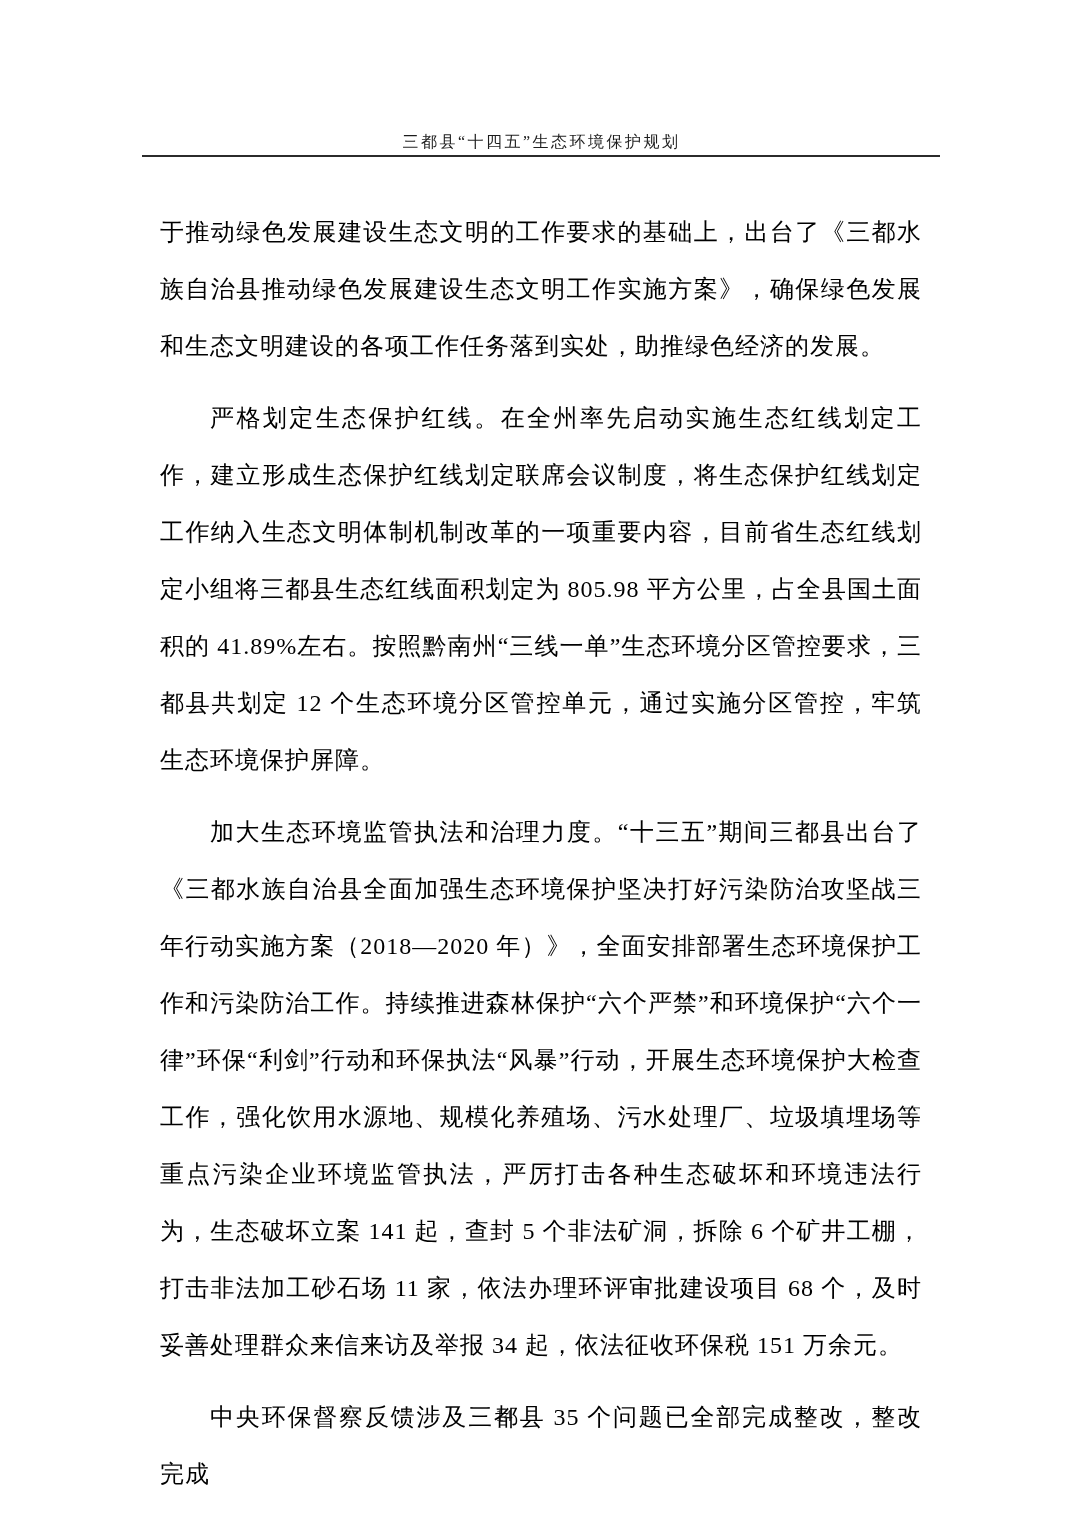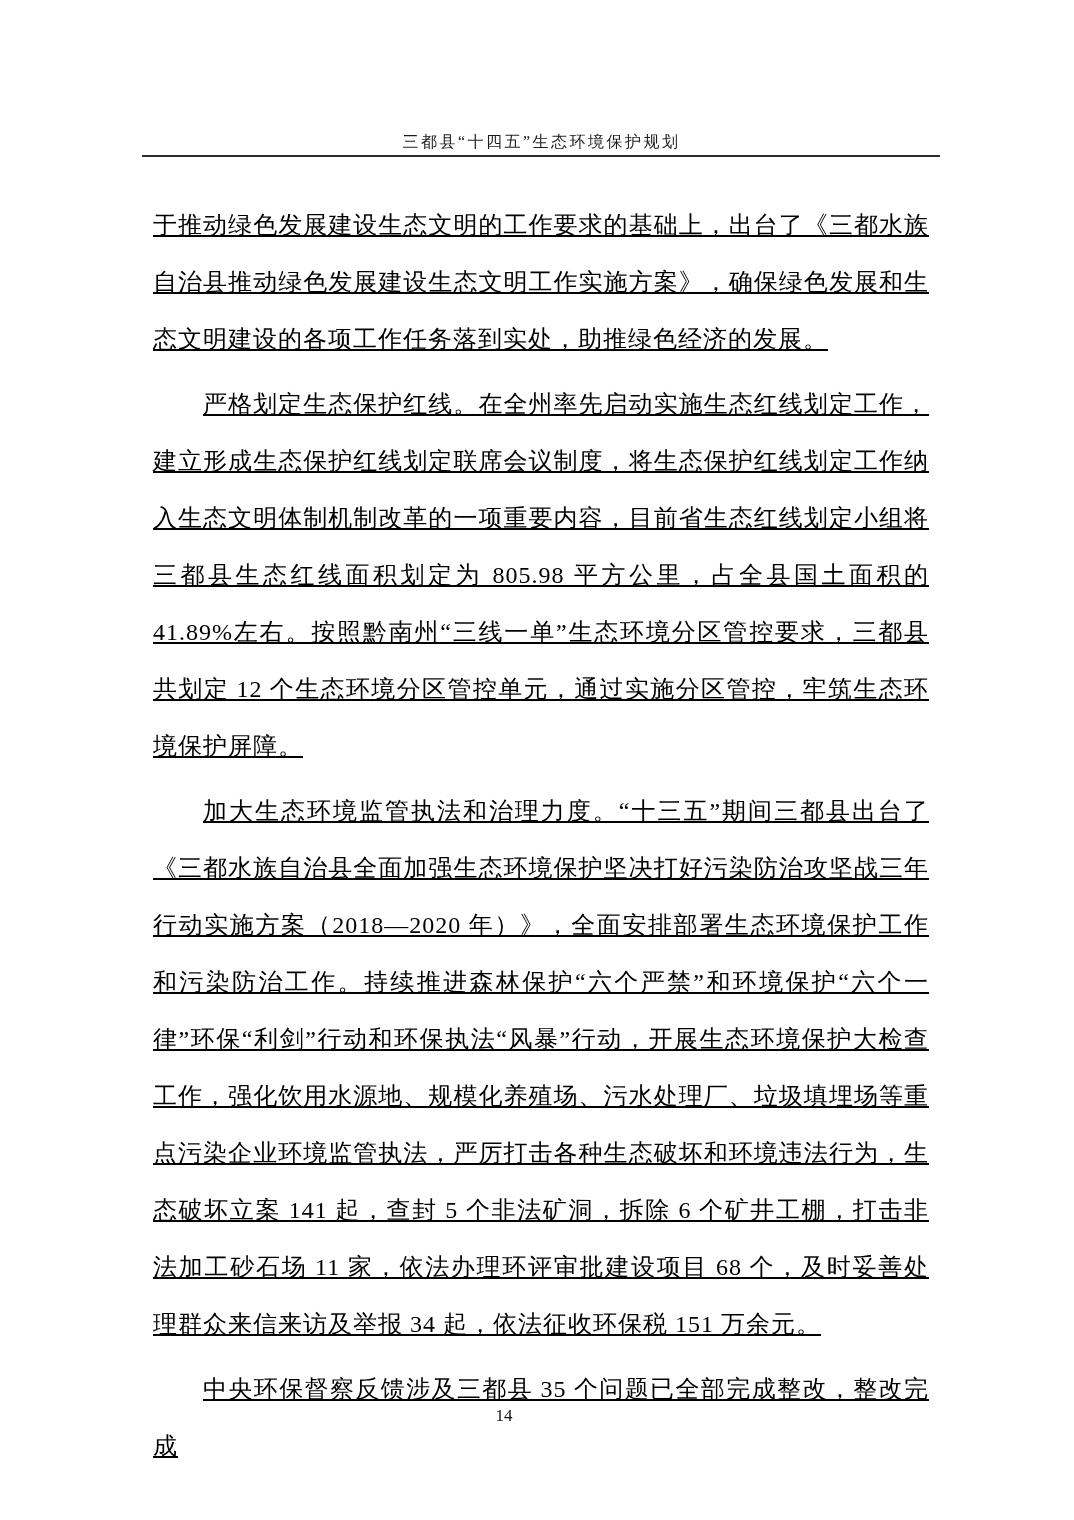--- a/index.html
+++ b/index.html
@@ -49,23 +49,22 @@
     left: 145px;
     width: 792px;
     font-size: 24px;
     line-height: 57px;
     text-align: justify;
     text-justify: inter-ideograph;
     letter-spacing: 1px;
     color: #000000;
   }
   .document-body p {
-    margin: 8px;
+    margin: 15px;
     padding: 0;
-    text-decoration: underline;
   }
   .document-body p.indent {
     text-indent: 50px;
   }
   .page-footer {
     position: absolute;
     top: 1406px;
     left: 0;
     width: 1008px;
     text-align: center;

